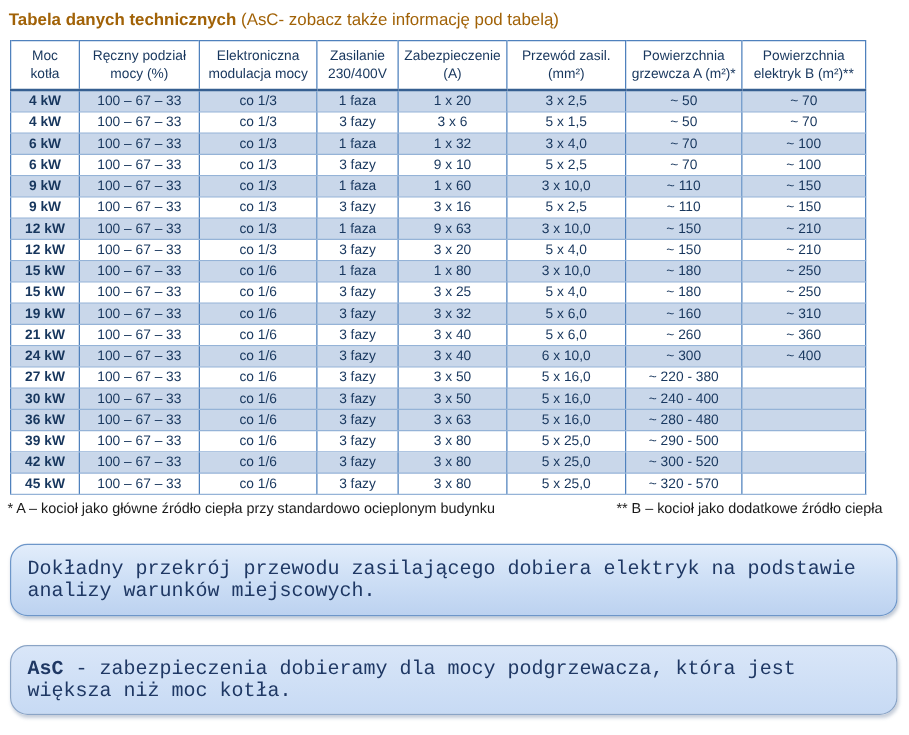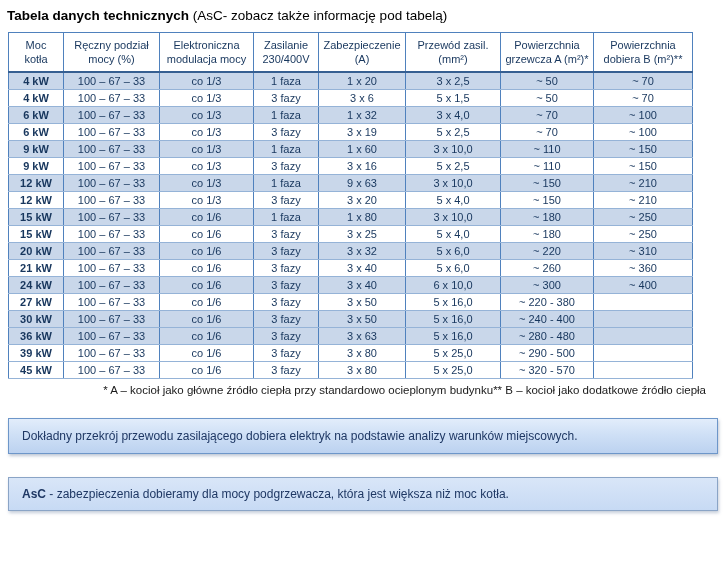--- a/index.html
+++ b/index.html
@@ -4,21 +4,21 @@
 <style>
   html,body{margin:0;padding:0;}
   body{
     width:727px;height:588px;
     background:#ffffff;
     font-family:"Liberation Sans","DejaVu Sans",sans-serif;
     color:#17365d;
     overflow:hidden;
   }
   .page{padding:6px 6px 0 6px;}
-  .title-line{margin:2px 0 9px 1px;font-size:13.5px;color:#000000;}
+  .title-line{margin:2px 0 9px 1px;font-size:13.5px;color:#a16207;}
   .title-line .t-bold{font-weight:bold;}
   .title-line .t-note{font-weight:normal;}
 
   table.spec{
     border-collapse:collapse;
     table-layout:fixed;
     width:684px;
     margin-left:2px;
     border:1.5px solid #4f81bd;
   }
@@ -46,33 +46,34 @@
     height:16px;
     border-bottom:1px solid #95b3d7;
     line-height:16px;
   }
   table.spec tbody tr.shaded td{background:#c9d7ea;}
   table.spec tbody td.first-col{font-weight:bold;}
 
   .footnote-row{
     width:700px;
     display:flex;
-    justify-content:flex-end;
+    justify-content:space-between;
     margin:5px 18px 0 0;
     font-size:11.5px;
     color:#1a1a1a;
   }
   .callout{
     width:682px;
     margin-left:2px;
-    border-radius:0;
-    font-size:12px;
+    border-radius:14px;
+    font-size:16px;
     color:#1f3864;
     padding:10px 13px;
     box-sizing:content-box;
+    font-family:Liberation Mono, monospace;
   }
   .callout-1{
     margin-top:22px;
     background:linear-gradient(#e2edfb 0%, #cfe0f6 45%, #bcd2f0 100%);
     border:1.5px solid #6d96c9;
     box-shadow:1px 2px 3px rgba(110,130,160,0.45);
   }
   .callout-2{
     margin-top:23px;
     padding:9px 13px;
@@ -127,21 +128,21 @@
           <th>
             <span class="hl">Przewód zasil.</span>
             <span class="hl">(mm²)</span>
           </th>
           <th>
             <span class="hl">Powierzchnia</span>
             <span class="hl">grzewcza A (m²)*</span>
           </th>
           <th>
             <span class="hl">Powierzchnia</span>
-            <span class="hl">dobiera B (m²)**</span>
+            <span class="hl">elektryk B (m²)**</span>
           </th>
         </tr>
       </thead>
     <tbody>
         <tr class="shaded">
           <td class="first-col">4 kW</td>
           <td>100 – 67 – 33</td>
           <td>co 1/3</td>
           <td>1 faza</td>
           <td>1 x 20</td>
@@ -167,21 +168,21 @@
           <td>1 x 32</td>
           <td>3 x 4,0</td>
           <td>~ 70</td>
           <td>~ 100</td>
         </tr>
         <tr>
           <td class="first-col">6 kW</td>
           <td>100 – 67 – 33</td>
           <td>co 1/3</td>
           <td>3 fazy</td>
-          <td>3 x 19</td>
+          <td>9 x 10</td>
           <td>5 x 2,5</td>
           <td>~ 70</td>
           <td>~ 100</td>
         </tr>
         <tr class="shaded">
           <td class="first-col">9 kW</td>
           <td>100 – 67 – 33</td>
           <td>co 1/3</td>
           <td>1 faza</td>
           <td>1 x 60</td>
@@ -233,27 +234,27 @@
           <td class="first-col">15 kW</td>
           <td>100 – 67 – 33</td>
           <td>co 1/6</td>
           <td>3 fazy</td>
           <td>3 x 25</td>
           <td>5 x 4,0</td>
           <td>~ 180</td>
           <td>~ 250</td>
         </tr>
         <tr class="shaded">
-          <td class="first-col">20 kW</td>
+          <td class="first-col">19 kW</td>
           <td>100 – 67 – 33</td>
           <td>co 1/6</td>
           <td>3 fazy</td>
           <td>3 x 32</td>
           <td>5 x 6,0</td>
-          <td>~ 220</td>
+          <td>~ 160</td>
           <td>~ 310</td>
         </tr>
         <tr>
           <td class="first-col">21 kW</td>
           <td>100 – 67 – 33</td>
           <td>co 1/6</td>
           <td>3 fazy</td>
           <td>3 x 40</td>
           <td>5 x 6,0</td>
           <td>~ 260</td>
@@ -302,20 +303,30 @@
         <tr>
           <td class="first-col">39 kW</td>
           <td>100 – 67 – 33</td>
           <td>co 1/6</td>
           <td>3 fazy</td>
           <td>3 x 80</td>
           <td>5 x 25,0</td>
           <td>~ 290 - 500</td>
           <td></td>
         </tr>
+        <tr class="shaded">
+          <td class="first-col">42 kW</td>
+          <td>100 – 67 – 33</td>
+          <td>co 1/6</td>
+          <td>3 fazy</td>
+          <td>3 x 80</td>
+          <td>5 x 25,0</td>
+          <td>~ 300 - 520</td>
+          <td></td>
+        </tr>
         <tr>
           <td class="first-col">45 kW</td>
           <td>100 – 67 – 33</td>
           <td>co 1/6</td>
           <td>3 fazy</td>
           <td>3 x 80</td>
           <td>5 x 25,0</td>
           <td>~ 320 - 570</td>
           <td></td>
         </tr>

